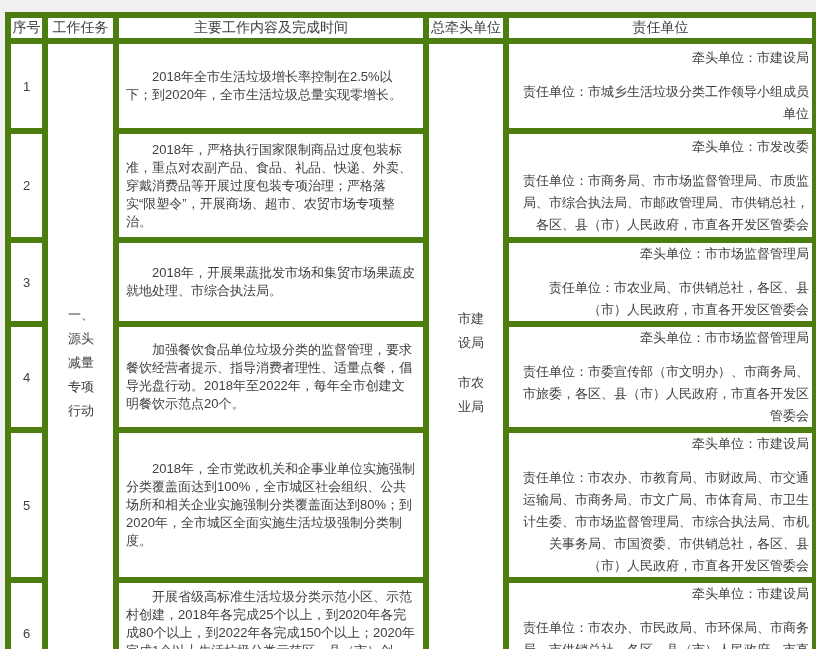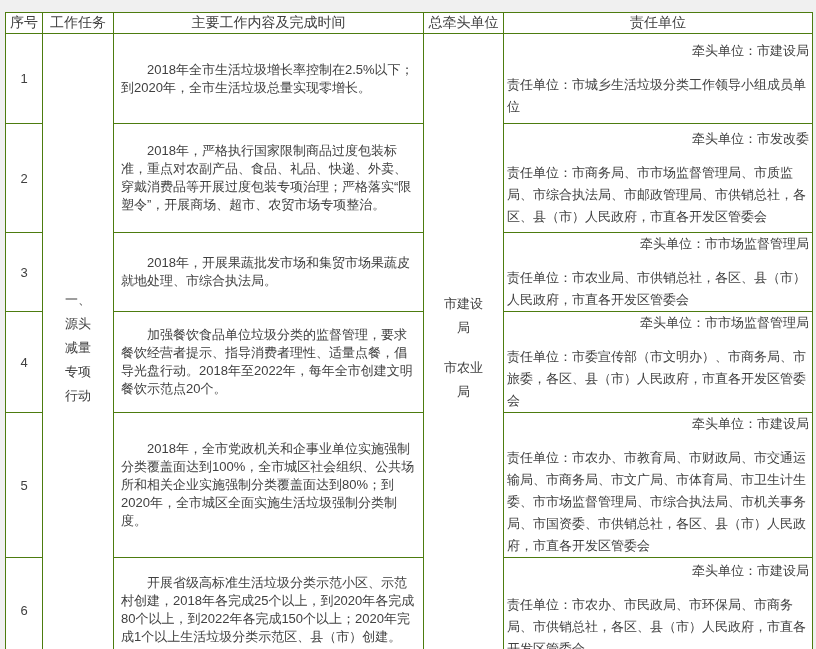--- a/index.html
+++ b/index.html
@@ -18,21 +18,21 @@
   table.doc-table {
     position: absolute;
     left: 5px;
     top: 12px;
     width: 807px;
     border-collapse: collapse;
     table-layout: fixed;
     background: #ffffff;
   }
   .doc-table th, .doc-table td {
-    border: 1px solid #4d7c0f;
+    border: 6px solid #4d7c0f;
     vertical-align: middle;
     text-align: center;
     padding: 0 3px;
     overflow: hidden;
     font-size: 13px;
   }
   .doc-table th {
     font-weight: normal;
     font-size: 14px;
     padding: 1px 0;
@@ -46,27 +46,28 @@
   }
   
   .lead-line {
     margin: 0 0 12px 0;
     line-height: 22px;
     text-align: right;
   }
   .resp-line {
     margin: 0;
     line-height: 22px;
-    text-align: left;
+    text-align: right;
   }
   
   .task-cell p, .overall-cell p {
     margin: 16px;
     line-height: 24px;
-    text-align: center;
+    text-align: right;
+    font-family: Liberation Mono, monospace;
   }
   .overall-cell p + p {
     margin-top: 12px;
   }
 </style>
 </head>
 <body>
 
 <table class="doc-table">
   <colgroup>

